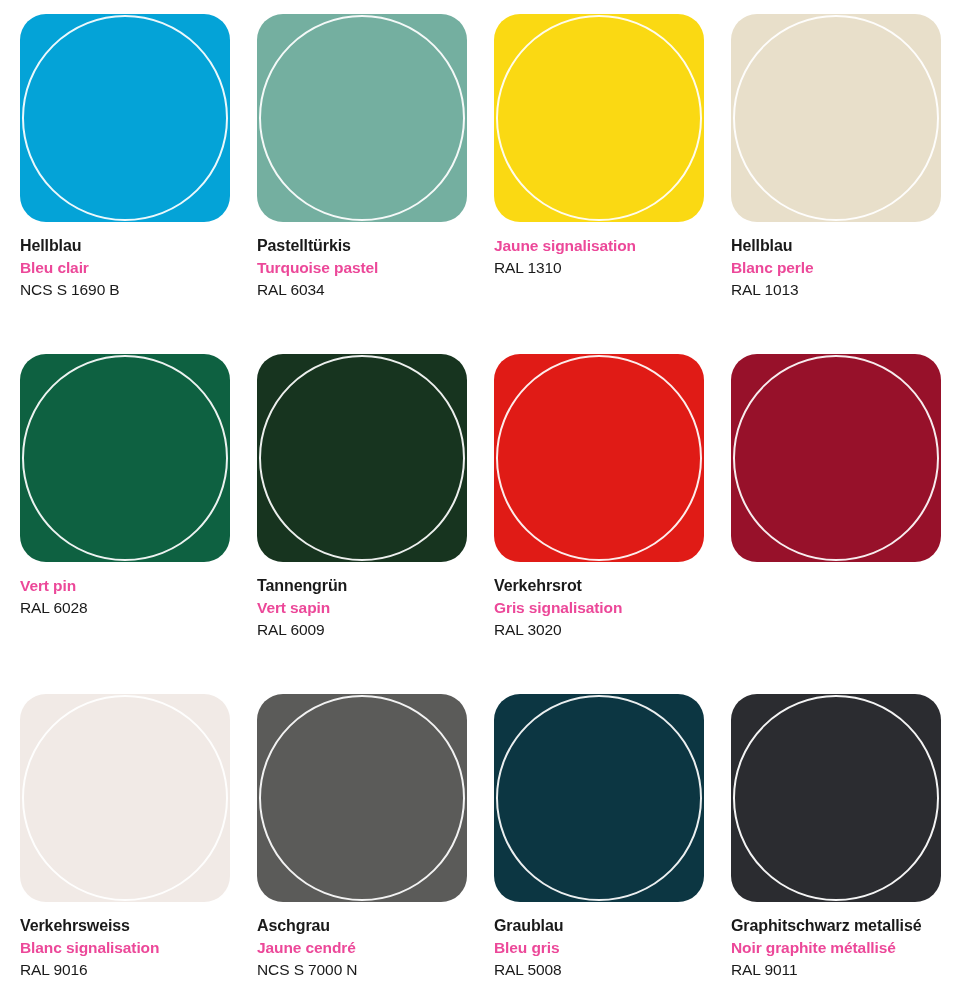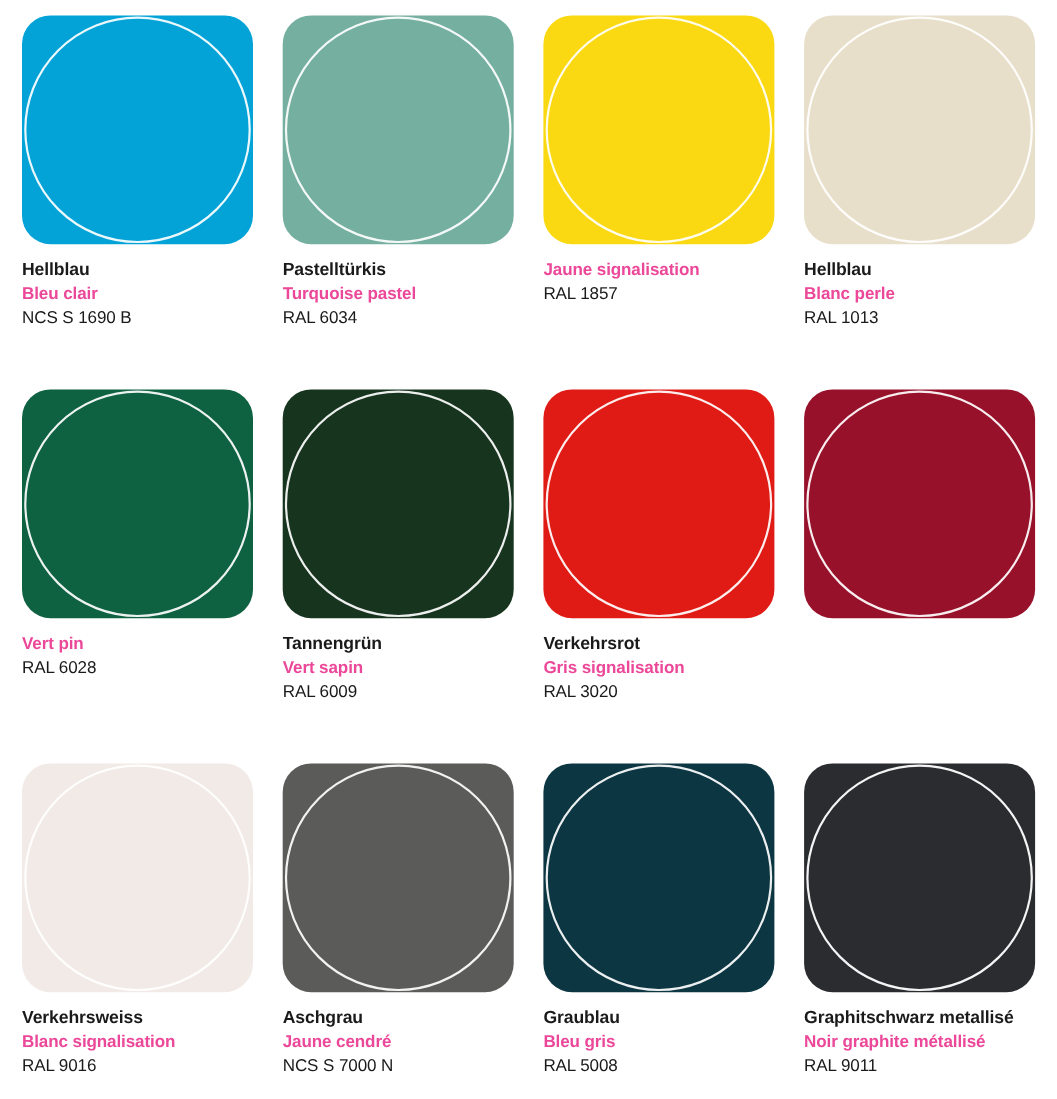--- a/index.html
+++ b/index.html
@@ -112,21 +112,21 @@
         <div class="name-fr">Turquoise pastel</div>
         <div class="code">RAL 6034</div>
       </div>
     </div>
     <div class="swatch-cell">
       <div class="swatch-chip" style="background: rgb(250, 217, 19);">
         <div class="swatch-ring"></div>
       </div>
       <div class="swatch-labels">
         <div class="name-fr">Jaune signalisation</div>
-        <div class="code">RAL 1857</div>
+        <div class="code">RAL 1310</div>
       </div>
     </div>
     <div class="swatch-cell">
       <div class="swatch-chip" style="background: rgb(232, 223, 202);">
         <div class="swatch-ring"></div>
       </div>
       <div class="swatch-labels">
         <div class="name-de">Hellblau</div>
         <div class="name-fr">Blanc perle</div>
         <div class="code">RAL 1013</div>

